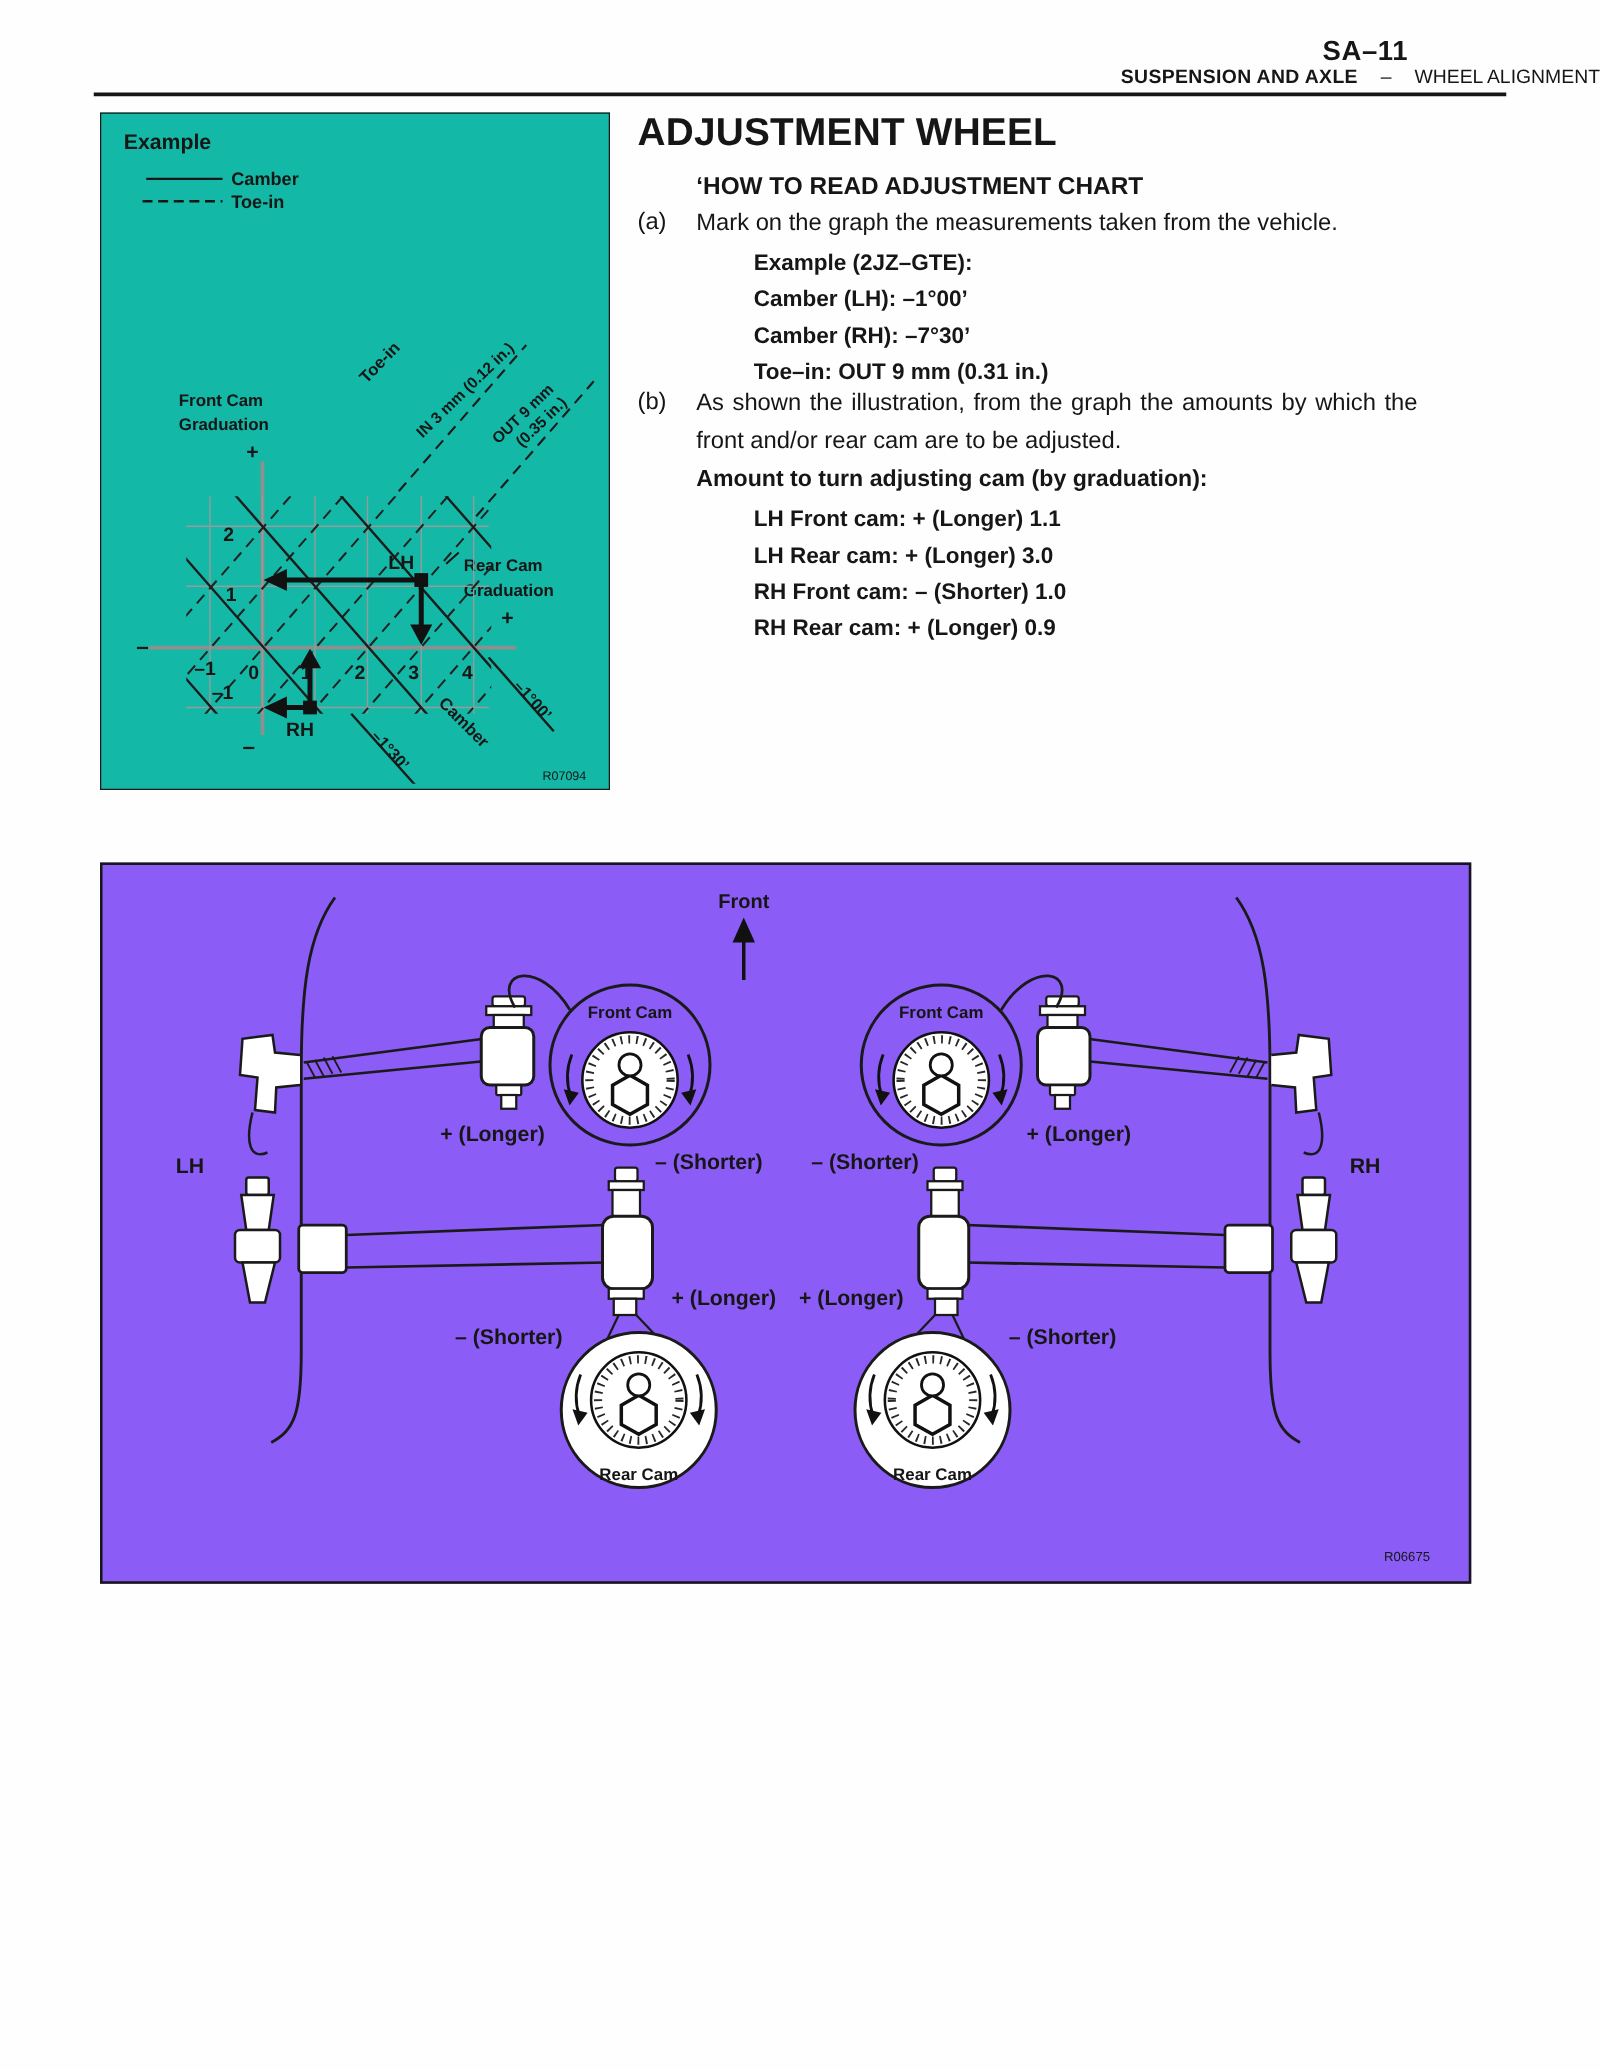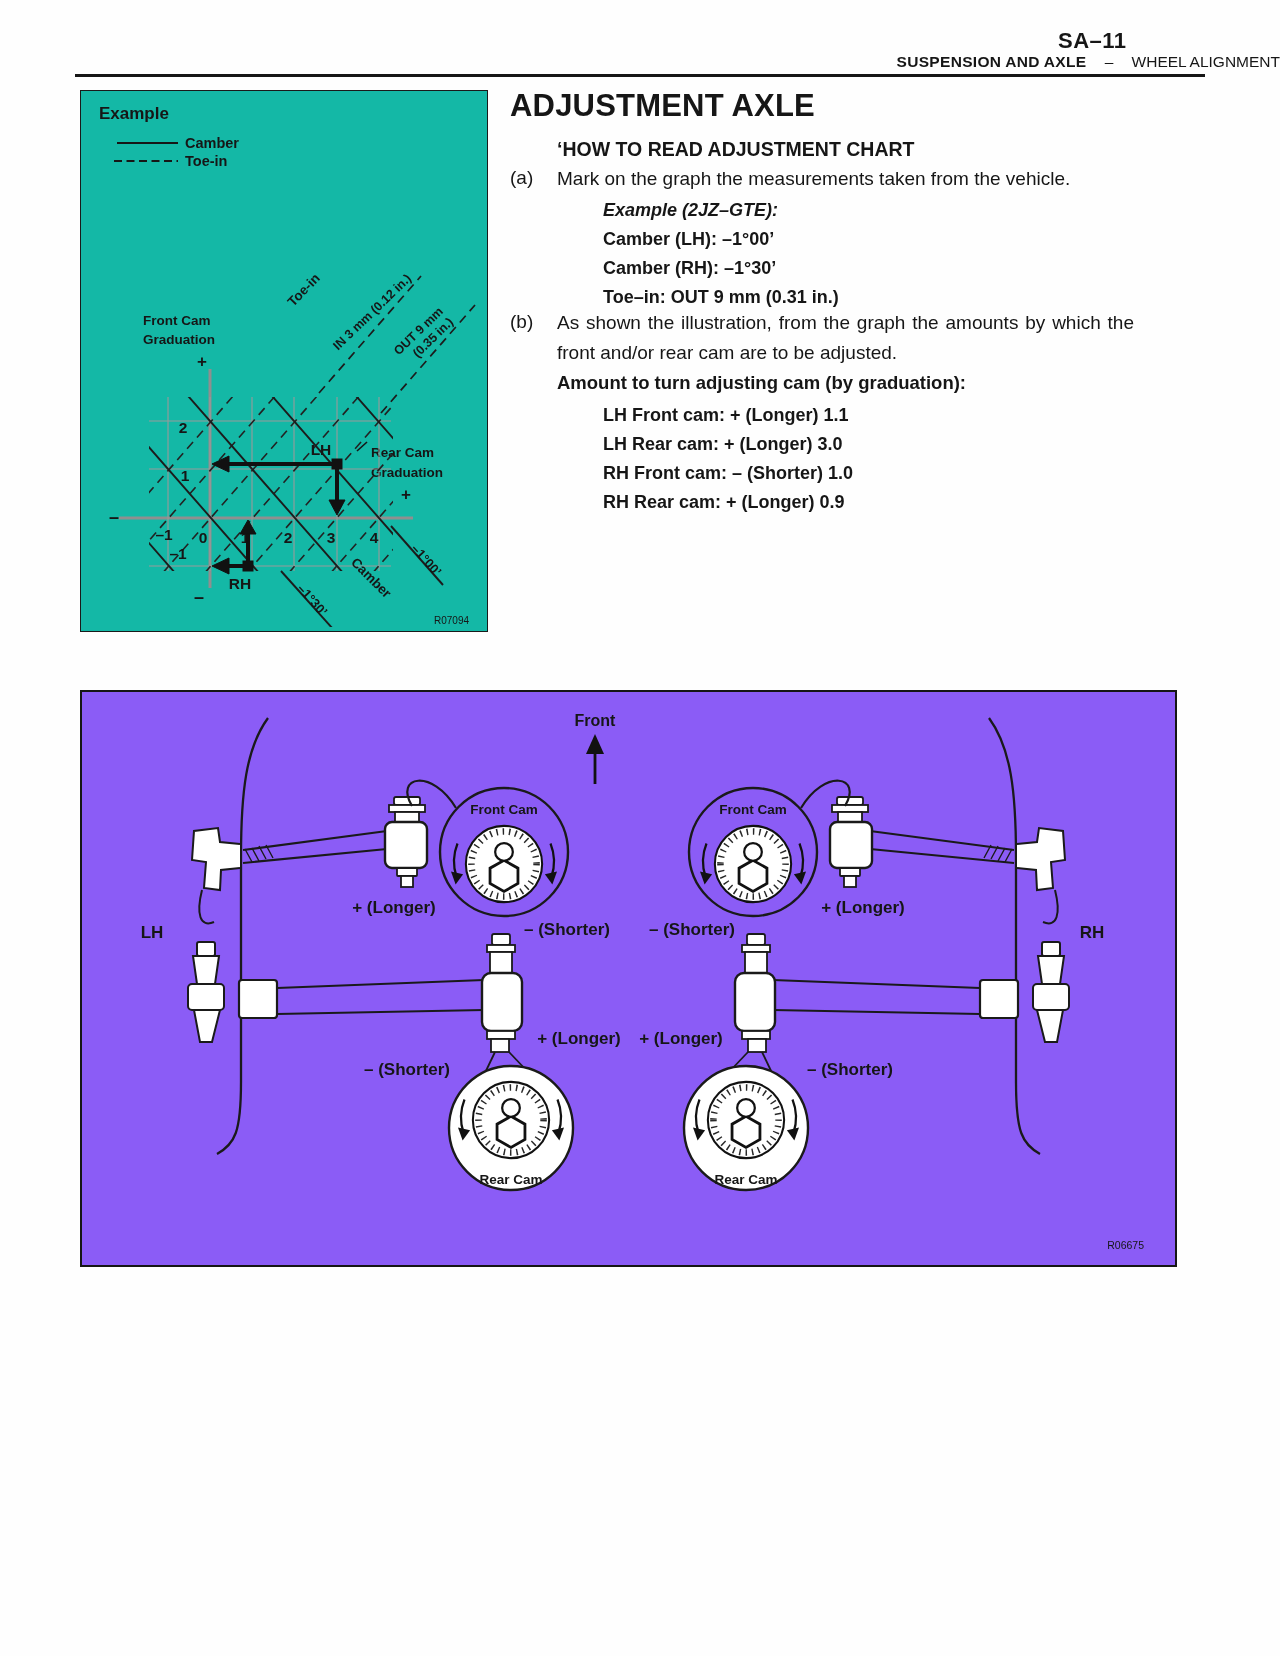--- a/index.html
+++ b/index.html
@@ -124,29 +124,29 @@
         <line x1="166" y1="475" x2="140" y2="475" stroke-width="4"></line>
         <polygon points="131,475 148,467 148,483"></polygon>
       </g>
       <text x="159" y="498" font-size="15.5" text-anchor="middle" class="t-bold">RH</text>
 
       <text x="388" y="533" font-size="10" text-anchor="end" fill="#666">R07094</text>
     </svg>
   </div>
 
   <div id="col">
-    <h1>ADJUSTMENT AXLE</h1>
+    <h1>ADJUSTMENT WHEEL</h1>
     <div class="abs sub">‘HOW TO READ ADJUSTMENT CHART</div>
 
     <div class="abs steplabel" style="left:510px;top:167px;">(a)</div>
     <div class="abs steptext" style="left:557px;top:164px;width:580px;">Mark on the graph the measurements taken from the vehicle.</div>
 
-    <div class="abs bex" style="top:196px;font-style:italic;">Example (2JZ–GTE):</div>
+    <div class="abs bex" style="top:196px;">Example (2JZ–GTE):</div>
     <div class="abs bex" style="top:225px;">Camber (LH): –1°00’</div>
-    <div class="abs bex" style="top:254px;">Camber (RH): –1°30’</div>
+    <div class="abs bex" style="top:254px;">Camber (RH): –7°30’</div>
     <div class="abs bex" style="top:283px;">Toe–in: OUT 9 mm (0.31 in.)</div>
 
     <div class="abs steplabel" style="left:510px;top:311px;">(b)</div>
     <div class="abs steptext" style="left:557px;top:308px;width:577px;text-align:justify;">As shown the illustration, from the graph the amounts by which the front and/or rear cam are to be adjusted.</div>
 
     <div class="abs bamount" style="top:372px;">Amount to turn adjusting cam (by graduation):</div>
     <div class="abs bex" style="top:401px;">LH Front cam: + (Longer) 1.1</div>
     <div class="abs bex" style="top:430px;">LH Rear cam: + (Longer) 3.0</div>
     <div class="abs bex" style="top:459px;">RH Front cam: – (Shorter) 1.0</div>
     <div class="abs bex" style="top:488px;">RH Rear cam: + (Longer) 0.9</div>

